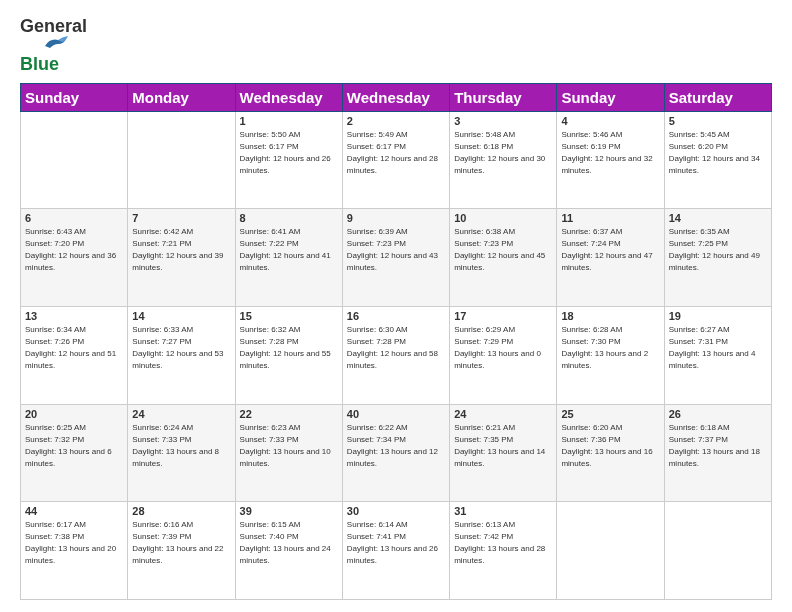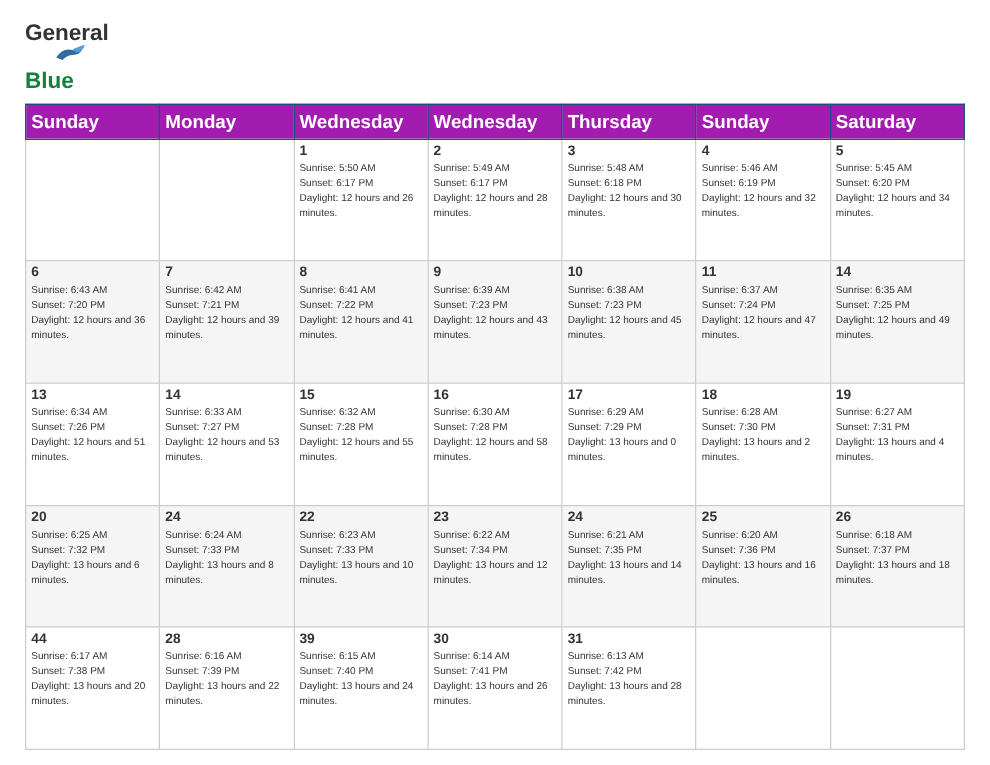--- a/index.html
+++ b/index.html
@@ -214,21 +214,21 @@
           </td>
           <td>
             <span class="day-number">24</span>
             <div class="day-info">Sunrise: 6:24 AM<br>Sunset: 7:33 PM<br>Daylight: 13 hours and 8 minutes.</div>
           </td>
           <td>
             <span class="day-number">22</span>
             <div class="day-info">Sunrise: 6:23 AM<br>Sunset: 7:33 PM<br>Daylight: 13 hours and 10 minutes.</div>
           </td>
           <td>
-            <span class="day-number">23</span>
+            <span class="day-number">40</span>
             <div class="day-info">Sunrise: 6:22 AM<br>Sunset: 7:34 PM<br>Daylight: 13 hours and 12 minutes.</div>
           </td>
           <td>
             <span class="day-number">24</span>
             <div class="day-info">Sunrise: 6:21 AM<br>Sunset: 7:35 PM<br>Daylight: 13 hours and 14 minutes.</div>
           </td>
           <td>
             <span class="day-number">25</span>
             <div class="day-info">Sunrise: 6:20 AM<br>Sunset: 7:36 PM<br>Daylight: 13 hours and 16 minutes.</div>
           </td>

